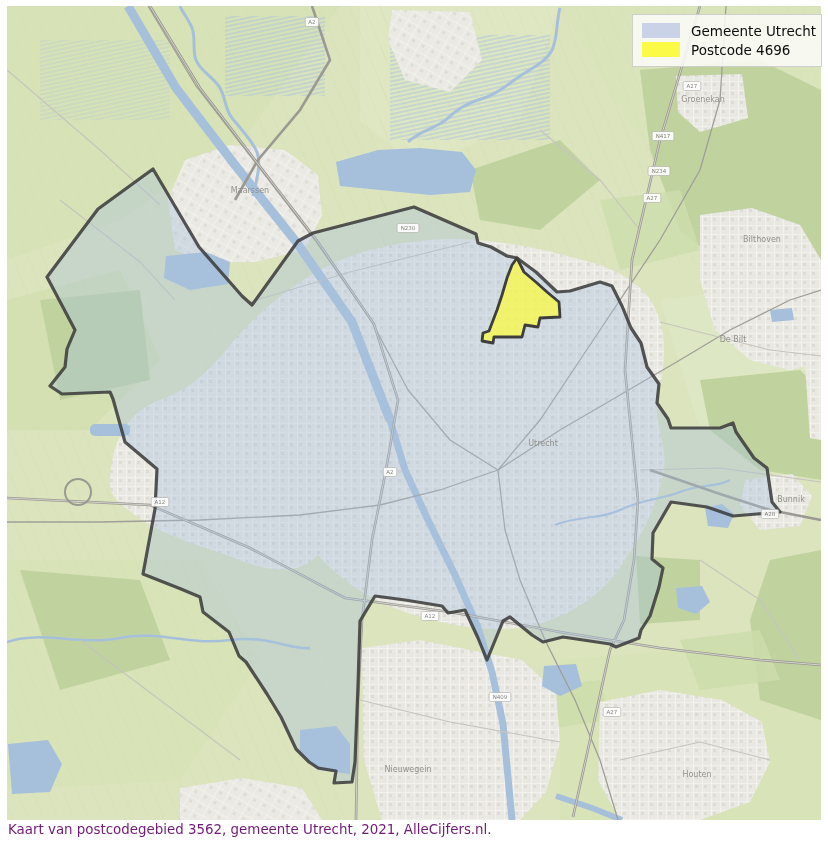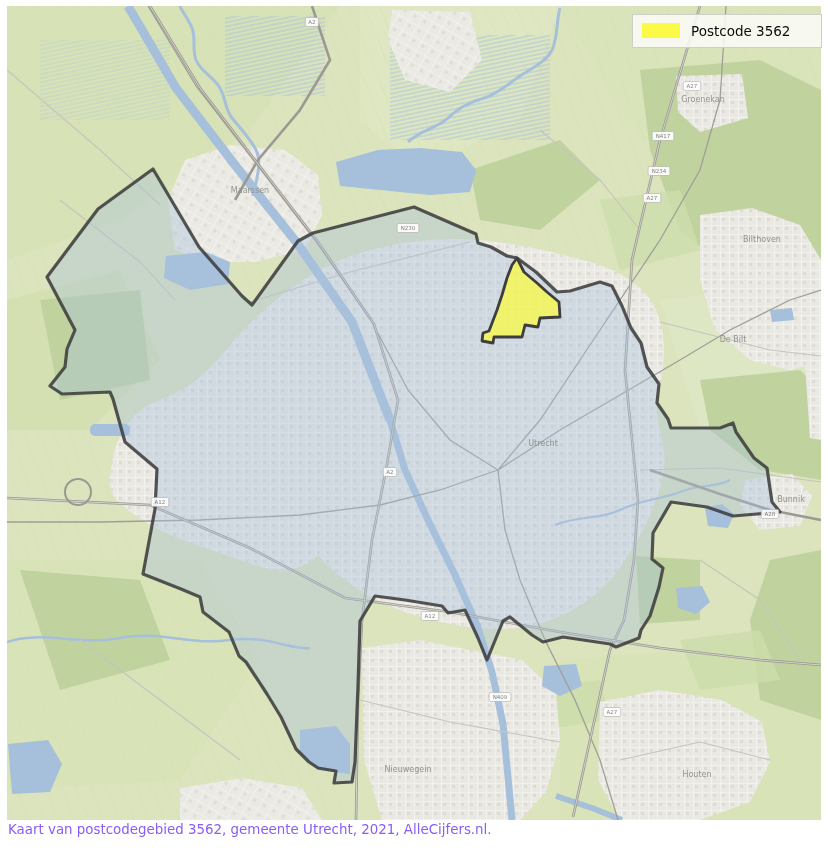--- a/index.html
+++ b/index.html
@@ -10,21 +10,21 @@
   
   #legend{position:absolute;left:632px;top:14px;width:190px;box-sizing:border-box;
           background:rgba(252,252,248,0.85);border:1px solid #cfcfc9;
           padding:6px 9px 7px 9px;z-index:5;}
   .legend-row{display:flex;align-items:center;height:19px;}
   .legend-swatch{width:38px;height:15px;margin-right:11px;flex:0 0 auto;}
   .legend-label{font-size:13.5px;color:#0c0c0c;white-space:nowrap;}
 
   
   #caption{position:absolute;left:8px;top:821px;width:812px;z-index:5;}
-  .caption-line{font-size:13.4px;line-height:18px;color:#8b5cf6;white-space:nowrap;}
+  .caption-line{font-size:13.4px;line-height:18px;color:#701a75;white-space:nowrap;}
 
   
   .place-label{font-family:"DejaVu Sans",sans-serif;font-size:8px;fill:#8e8e88;text-anchor:middle;}
   .shield-text{font-family:"DejaVu Sans",sans-serif;font-size:5.5px;fill:#7d7b76;text-anchor:middle;}
 </style>
 </head>
 <body>
 
 <div id="stage">
 
@@ -241,22 +241,26 @@
           <text x="733" y="342" class="place-label">De Bilt</text>
           <text x="791" y="502" class="place-label">Bunnik</text>
           <text x="697" y="777" class="place-label">Houten</text>
           <text x="408" y="772" class="place-label">Nieuwegein</text>
         </g>
     </g>
   </svg>
 
   <div id="legend">
     <div class="legend-row">
+      <span class="legend-swatch" style="background: rgb(201, 210, 230);"></span>
+      <span class="legend-label">Gemeente Utrecht</span>
+    </div>
+    <div class="legend-row">
       <span class="legend-swatch" style="background: rgb(251, 251, 71);"></span>
-      <span class="legend-label">Postcode 3562</span>
+      <span class="legend-label">Postcode 4696</span>
     </div>
   </div>
 
   <div id="caption">
     <div class="caption-line">Kaart van postcodegebied 3562, gemeente Utrecht, 2021, AlleCijfers.nl.</div>
   </div>
 
 </div>
 
 </body></html>

